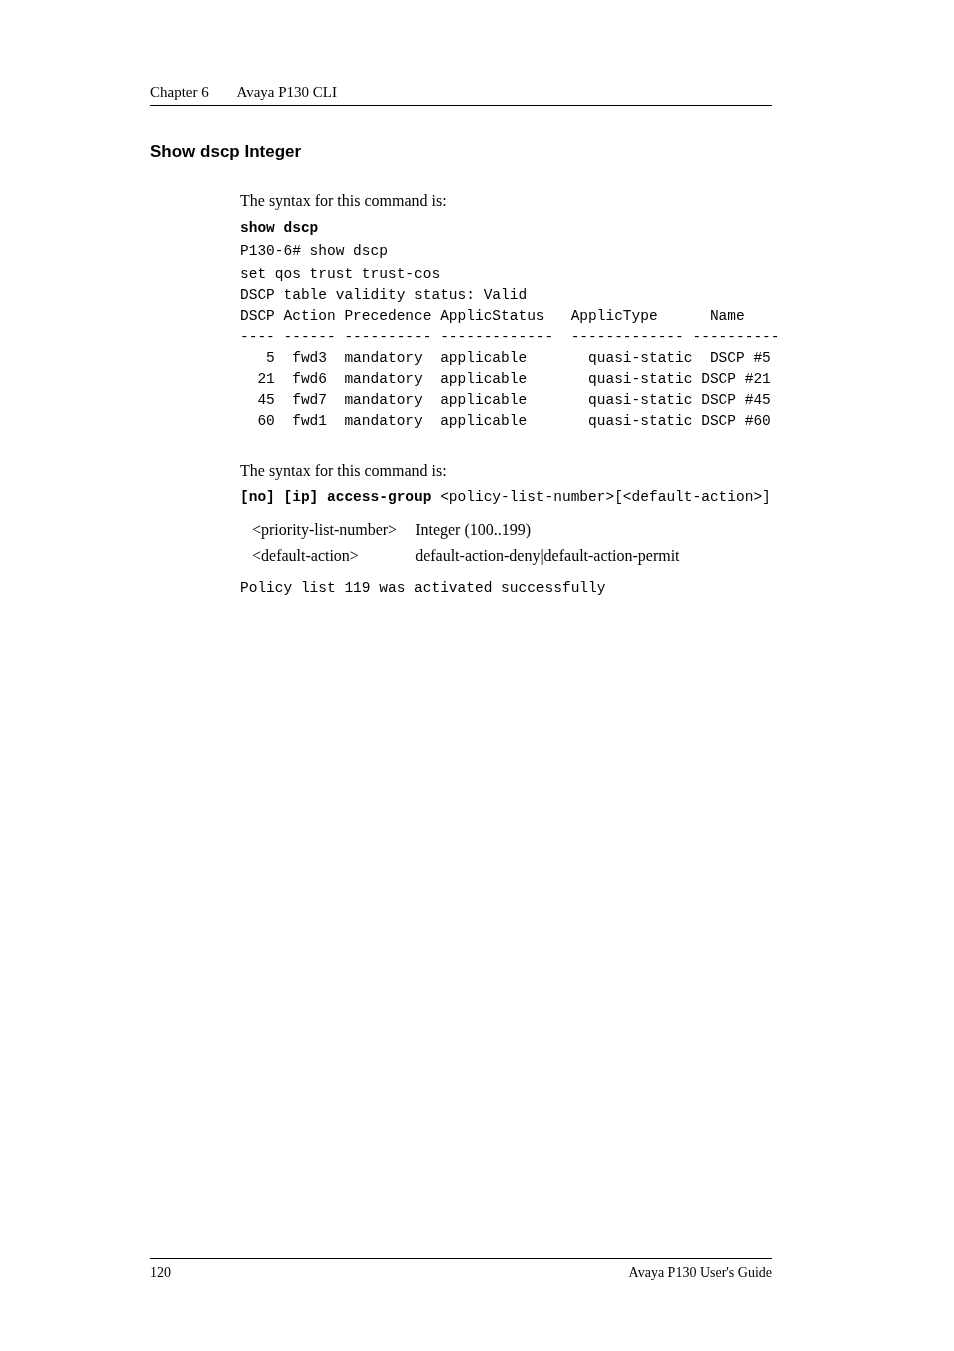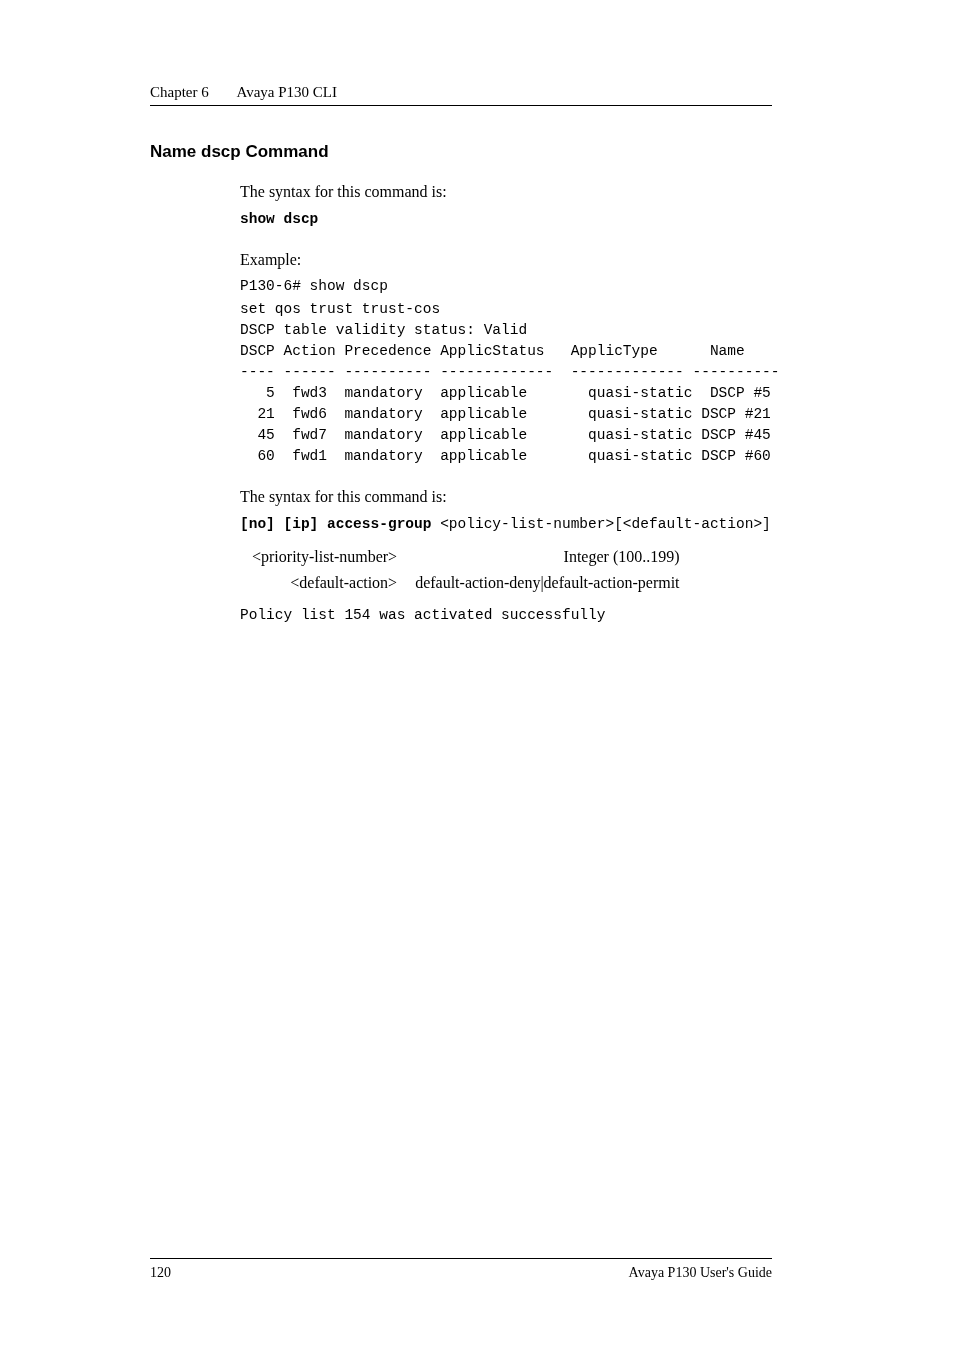--- a/index.html
+++ b/index.html
@@ -42,41 +42,40 @@
     margin-top: 26px;
     margin-bottom: 6px;
   }
   .body-para {
     font-family: "Book Antiqua", Palatino, "Times New Roman", serif;
     font-size: 16px;
     line-height: 1.35;
     margin: 6px 0 6px 90px;
   }
   .body-para.tight {
-    margin-top: 19px;
+    margin-top: 28px;
   }
   .cmd-inline {
     font-family: "Courier New", Courier, monospace;
     font-size: 15px;
   }
   .cmd-block {
     font-family: "Courier New", Courier, monospace;
     font-size: 14.5px;
     white-space: pre;
     margin: 2px 0 0 90px;
     line-height: 1.45;
   }
   .cmd-block.bold {
     font-weight: bold;
   }
   .param-table {
     margin: 8px 0 8px 100px;
     font-family: "Book Antiqua", Palatino, "Times New Roman", serif;
     font-size: 16px;
-    text-align: right;
   }
   .param-table td {
     padding: 3px 16px 3px 0;
     vertical-align: top;
   }
   .footer {
     position: absolute;
     bottom: 70px;
     left: 150px;
     right: 110px;
@@ -96,27 +95,26 @@
 <body>
 
 <div class="page">
 
   <div class="running-head">
     <span class="chap">Chapter 6</span>
     <span class="title">Avaya P130 CLI</span>
     <hr class="head-rule">
   </div>
 
-  <div class="section-heading">Name dscp Command</div>
+  <div class="section-heading">Show dscp Integer</div>
 
 
   <div class="body-para tight">The syntax for this command is:</div>
   <div class="cmd-block bold">show dscp</div>
 
-  <div class="body-para tight">Example:</div>
   <div class="cmd-block">P130-6# show dscp</div>
   <div class="cmd-block">set qos trust trust-cos
 DSCP table validity status: Valid
 DSCP Action Precedence ApplicStatus   ApplicType      Name
 ---- ------ ---------- -------------  ------------- ----------
    5  fwd3  mandatory  applicable       quasi-static  DSCP #5
   21  fwd6  mandatory  applicable       quasi-static DSCP #21
   45  fwd7  mandatory  applicable       quasi-static DSCP #45
   60  fwd1  mandatory  applicable       quasi-static DSCP #60</div>
 
@@ -131,20 +129,20 @@
       <td>&lt;priority-list-number&gt;</td>
       <td>Integer (100..199)</td>
     </tr>
     <tr>
       <td>&lt;default-action&gt;</td>
       <td>default-action-deny|default-action-permit</td>
     </tr>
   </tbody>
     </table>
 
-  <div class="cmd-block">Policy list 154 was activated successfully</div>
+  <div class="cmd-block">Policy list 119 was activated successfully</div>
 
   <div class="footer">
     <span class="pg">120</span>
     <span class="guide">Avaya P130 User's Guide</span>
   </div>
 
 </div>
 
 </body></html>

